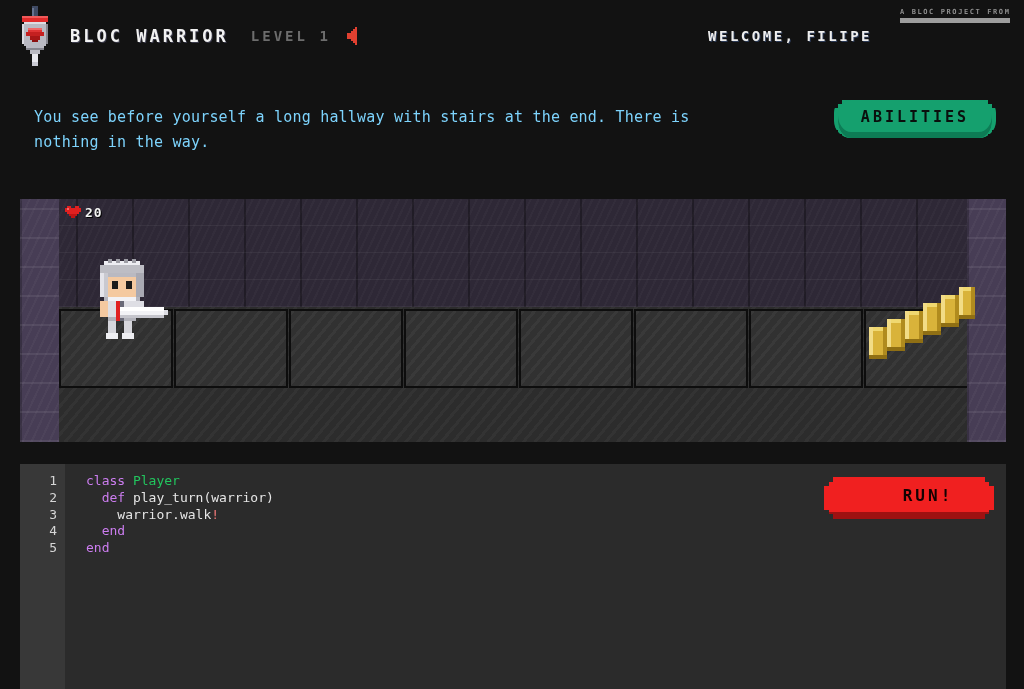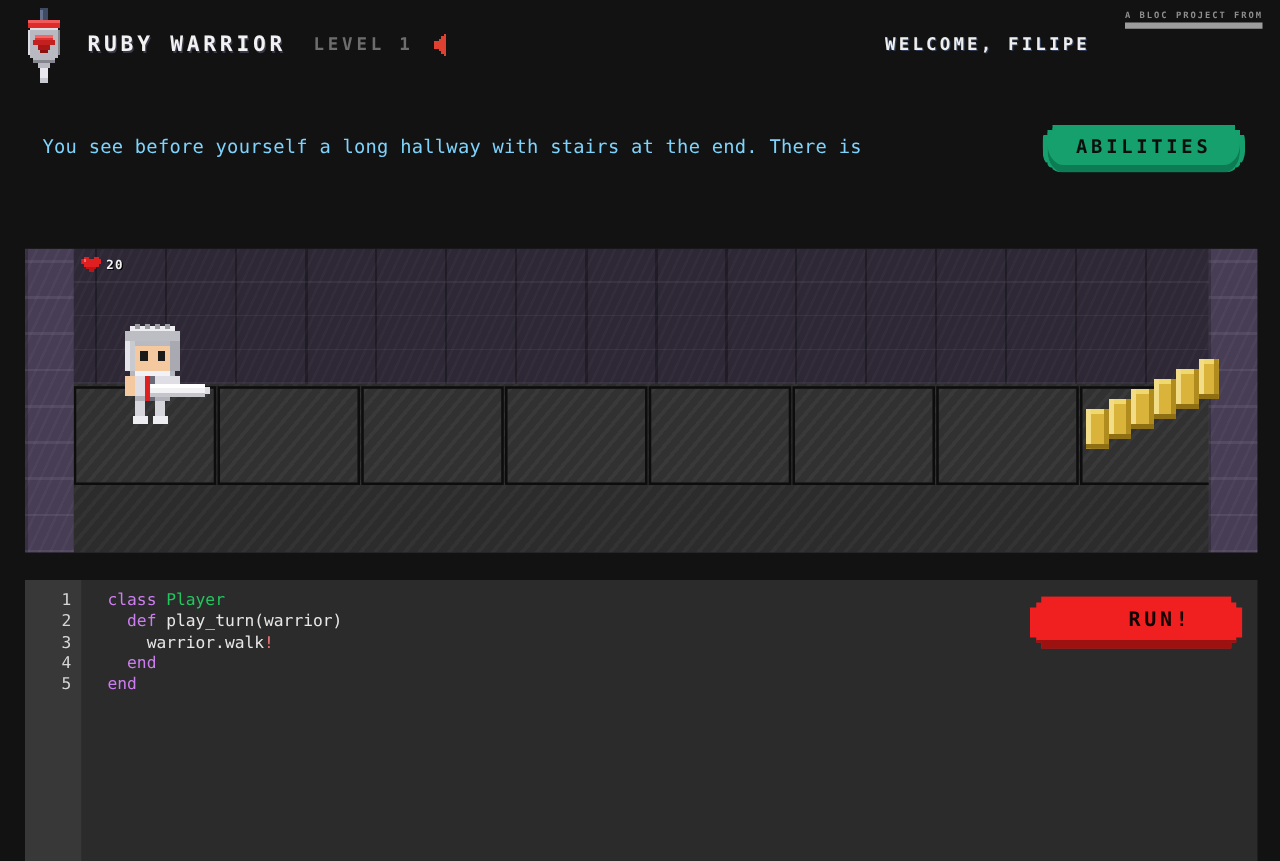--- a/index.html
+++ b/index.html
@@ -126,21 +126,21 @@
       transparent 3px, transparent 9px);
     border:2px solid #0d0d0d;
     margin-right:1px;
   }
 
   .hp {
     position:absolute; left:45px; top:6px;
     display:flex; align-items:center; gap:4px; z-index:6;
   }
   .hp-num {
-    font-size:10px; font-weight:bold; color:#f2f2f2;
+    font-size:13px; font-weight:bold; color:#f2f2f2;
     letter-spacing:1px; text-shadow:1px 1px 0 #000;
   }
 
   .warrior { position:absolute; left:68px; top:58px; width:82px; height:100px; z-index:5; }
   .stairs  { position:absolute; left:845px; top:78px; width:110px; height:82px; z-index:4; }
 
   
   .editor {
     position:absolute; left:20px; top:464px; width:986px; height:225px;
     background:#2b2b2b;
@@ -204,21 +204,21 @@
         <rect x="7" y="12" width="7" height="2" fill="#e03434"></rect>
         <rect x="6" y="14" width="9" height="2" fill="#c52020"></rect>
         <rect x="8" y="16" width="5" height="2" fill="#a81616"></rect>
         <rect x="9" y="18" width="3" height="1" fill="#8d1010"></rect>
         <rect x="7" y="12" width="7" height="1" fill="#f06868"></rect>
         <rect x="9" y="25" width="3" height="5" fill="#e8e8ee"></rect>
         <rect x="9" y="29" width="3" height="2" fill="#c9c9d2"></rect>
       </svg>
     </div>
 
-    <div class="brand-title">RUBY WARRIOR</div>
+    <div class="brand-title">BLOC WARRIOR</div>
     <div class="level-label">LEVEL 1</div>
 
     <div class="sound-icon">
       <svg width="18" height="18" viewBox="0 0 9 9" shape-rendering="crispEdges">
         <rect x="1" y="3" width="2" height="3" fill="#e04030"></rect>
         <rect x="3" y="2" width="1" height="5" fill="#e04030"></rect>
         <rect x="4" y="1" width="1" height="7" fill="#e04030"></rect>
         <rect x="5" y="0" width="1" height="9" fill="#e04030"></rect>
       </svg>
     </div>
@@ -227,20 +227,21 @@
   <div class="welcome">WELCOME, FILIPE</div>
 
   <div class="bloc-block">
     <div class="bloc-sup">A BLOC PROJECT FROM</div>
     <div class="bloc-rule"></div>
   </div>
 </div>
 
 <div class="instructions">
   <div class="instr-line">You see before yourself a long hallway with stairs at the end. There is</div>
+  <div class="instr-line">nothing in the way.</div>
 </div>
 
 <div class="abilities-btn">
   <span>ABILITIES</span>
 </div>
 
 <div class="board">
   <div class="wall-bg"></div>
   <div class="floor-strip"></div>
 

